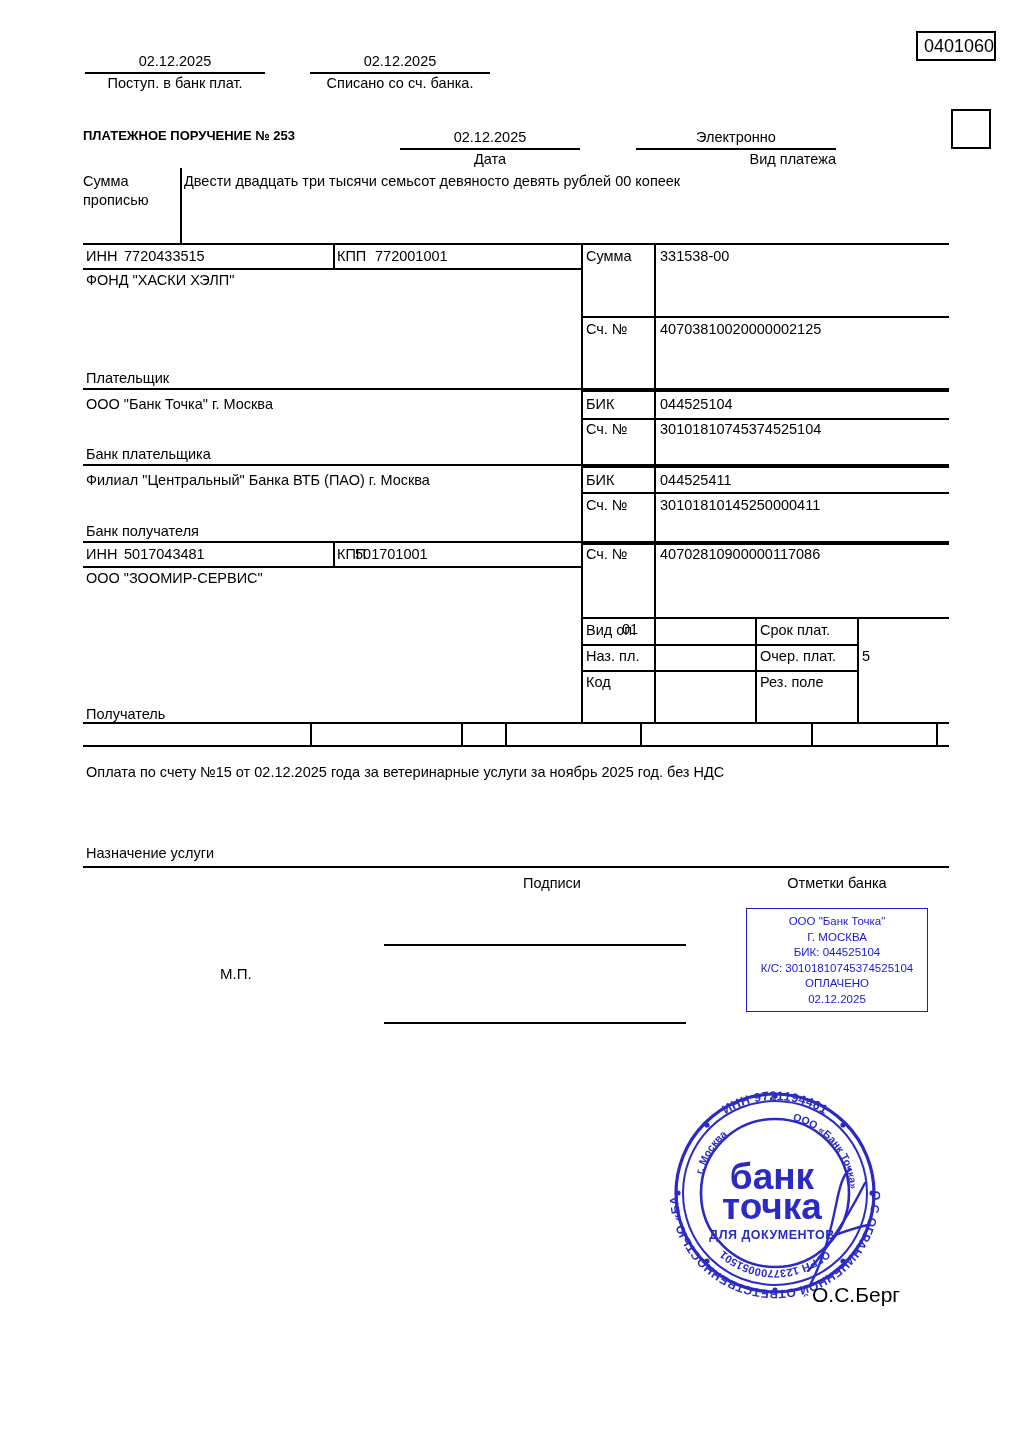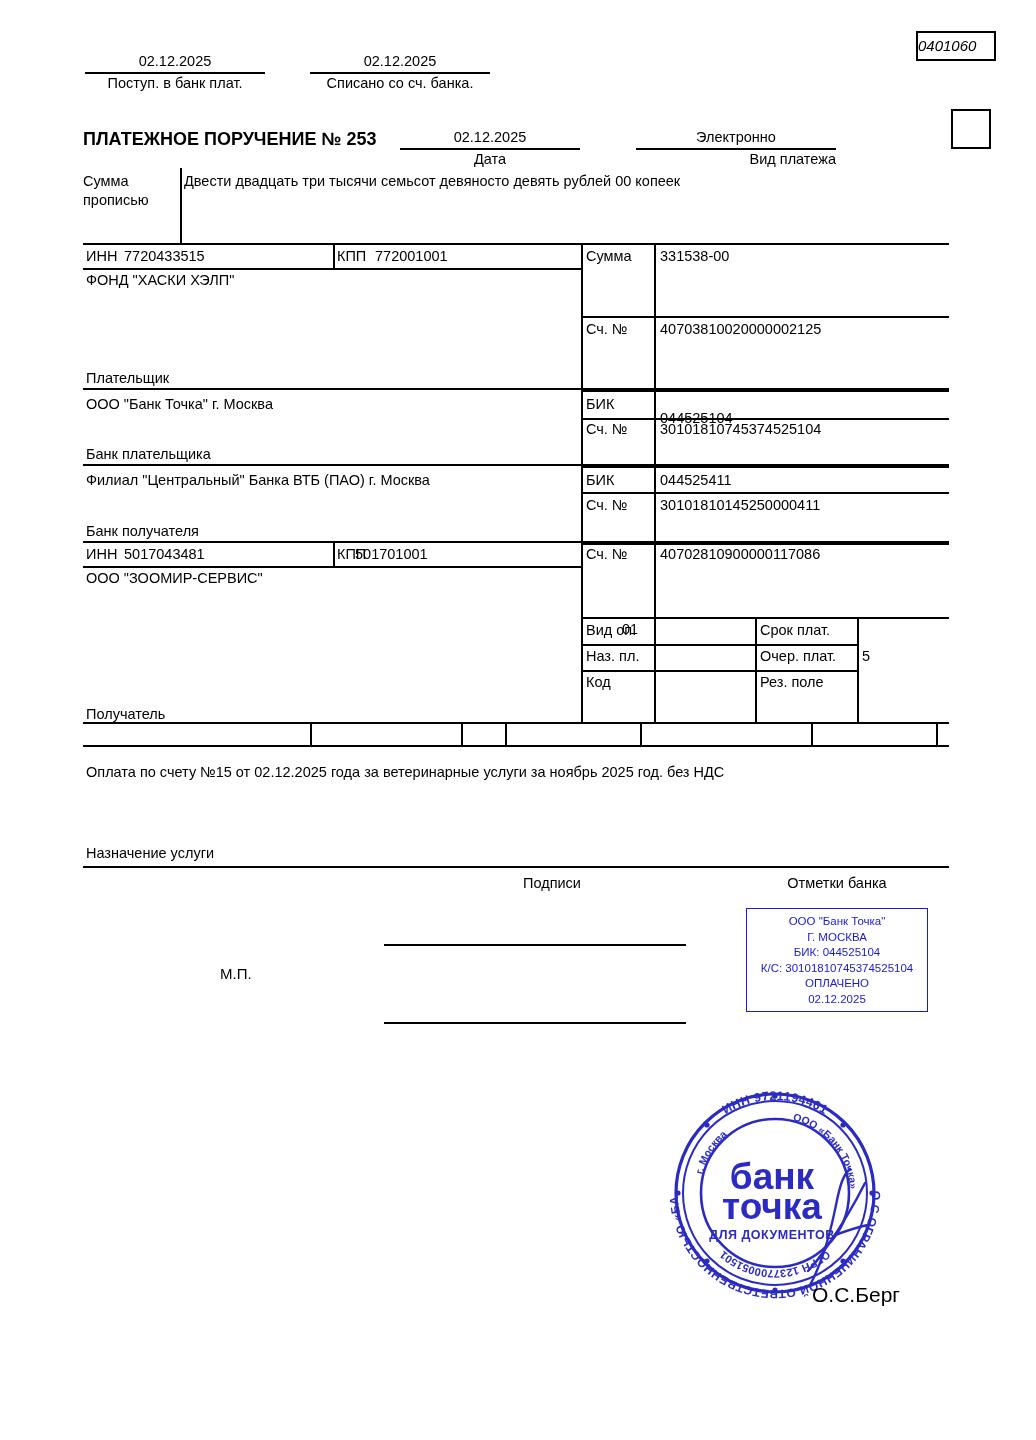--- a/index.html
+++ b/index.html
@@ -10,21 +10,21 @@
     -webkit-font-smoothing:antialiased;
   }
   .abs{position:absolute;}
   .t{font-size:14.5px;line-height:1.15;white-space:nowrap;}
   .bold{font-weight:bold;}
   .box{border:2px solid #000;box-sizing:border-box;}
   .ctr{text-align:center;}
 
   
   #formnum{left:916px;top:31px;width:80px;height:30px;}
-  #formnum span{display:block;line-height:26px;font-size:15px;text-align:left;font-style:italic;}
+  #formnum span{display:block;line-height:26px;font-size:18px;text-align:right;}
   #emptybox{left:951px;top:109px;width:40px;height:40px;}
 
   
   .hline{background:#000;height:1.7px;}
   .hline2{background:#000;height:2.2px;}
   .vline{background:#000;width:1.7px;}
 
   
   #bankstamp{
     left:746px;top:908px;width:182px;height:104px;
@@ -46,21 +46,21 @@
 
 <div class="abs t ctr" style="left:310px;top:53px;width:180px;">02.12.2025</div>
 <div class="abs" style="left:310px;top:72px;width:180px;height:1.7px;background:#000;"></div>
 <div class="abs t ctr" style="left:310px;top:75px;width:180px;">Списано со сч. банка.</div>
 
 <div class="abs box" id="formnum">
   <span>0401060</span>
 </div>
 <div class="abs box" id="emptybox"></div>
 
-<div class="abs t bold" style="left:83px;top:129px;font-size:18px;">ПЛАТЕЖНОЕ ПОРУЧЕНИЕ № 253</div>
+<div class="abs t bold" style="left:83px;top:129px;font-size:13px;">ПЛАТЕЖНОЕ ПОРУЧЕНИЕ № 253</div>
 
 <div class="abs t ctr" style="left:400px;top:129px;width:180px;">02.12.2025</div>
 <div class="abs" style="left:400px;top:148px;width:180px;height:1.7px;background:#000;"></div>
 <div class="abs t ctr" style="left:400px;top:151px;width:180px;">Дата</div>
 
 <div class="abs t ctr" style="left:636px;top:129px;width:200px;">Электронно</div>
 <div class="abs" style="left:636px;top:148px;width:200px;height:1.7px;background:#000;"></div>
 <div class="abs t ctr" style="left:636px;top:151px;width:200px;text-align:right;">Вид платежа</div>
 
 <div class="abs t" style="left:83px;top:173px;">Сумма</div>
@@ -111,21 +111,21 @@
 <div class="abs t" style="left:86px;top:370px;">Плательщик</div>
 
 <div class="abs t" style="left:586px;top:248px;">Сумма</div>
 <div class="abs t" style="left:660px;top:248px;">331538-00</div>
 <div class="abs t" style="left:586px;top:321px;">Сч. №</div>
 <div class="abs t" style="left:660px;top:321px;">40703810020000002125</div>
 
 <div class="abs t" style="left:86px;top:396px;">ООО "Банк Точка" г. Москва</div>
 <div class="abs t" style="left:86px;top:446px;">Банк плательщика</div>
 <div class="abs t" style="left:586px;top:396px;">БИК</div>
-<div class="abs t" style="left:660px;top:396px;margin-top:14px;">044525104</div>
+<div class="abs t" style="left:660px;top:396px;">044525104</div>
 <div class="abs t" style="left:586px;top:421px;">Сч. №</div>
 <div class="abs t" style="left:660px;top:421px;">30101810745374525104</div>
 
 <div class="abs t" style="left:86px;top:472px;">Филиал "Центральный" Банка ВТБ (ПАО) г. Москва</div>
 <div class="abs t" style="left:86px;top:523px;">Банк получателя</div>
 <div class="abs t" style="left:586px;top:472px;">БИК</div>
 <div class="abs t" style="left:660px;top:472px;">044525411</div>
 <div class="abs t" style="left:586px;top:497px;">Сч. №</div>
 <div class="abs t" style="left:660px;top:497px;">30101810145250000411</div>
 

